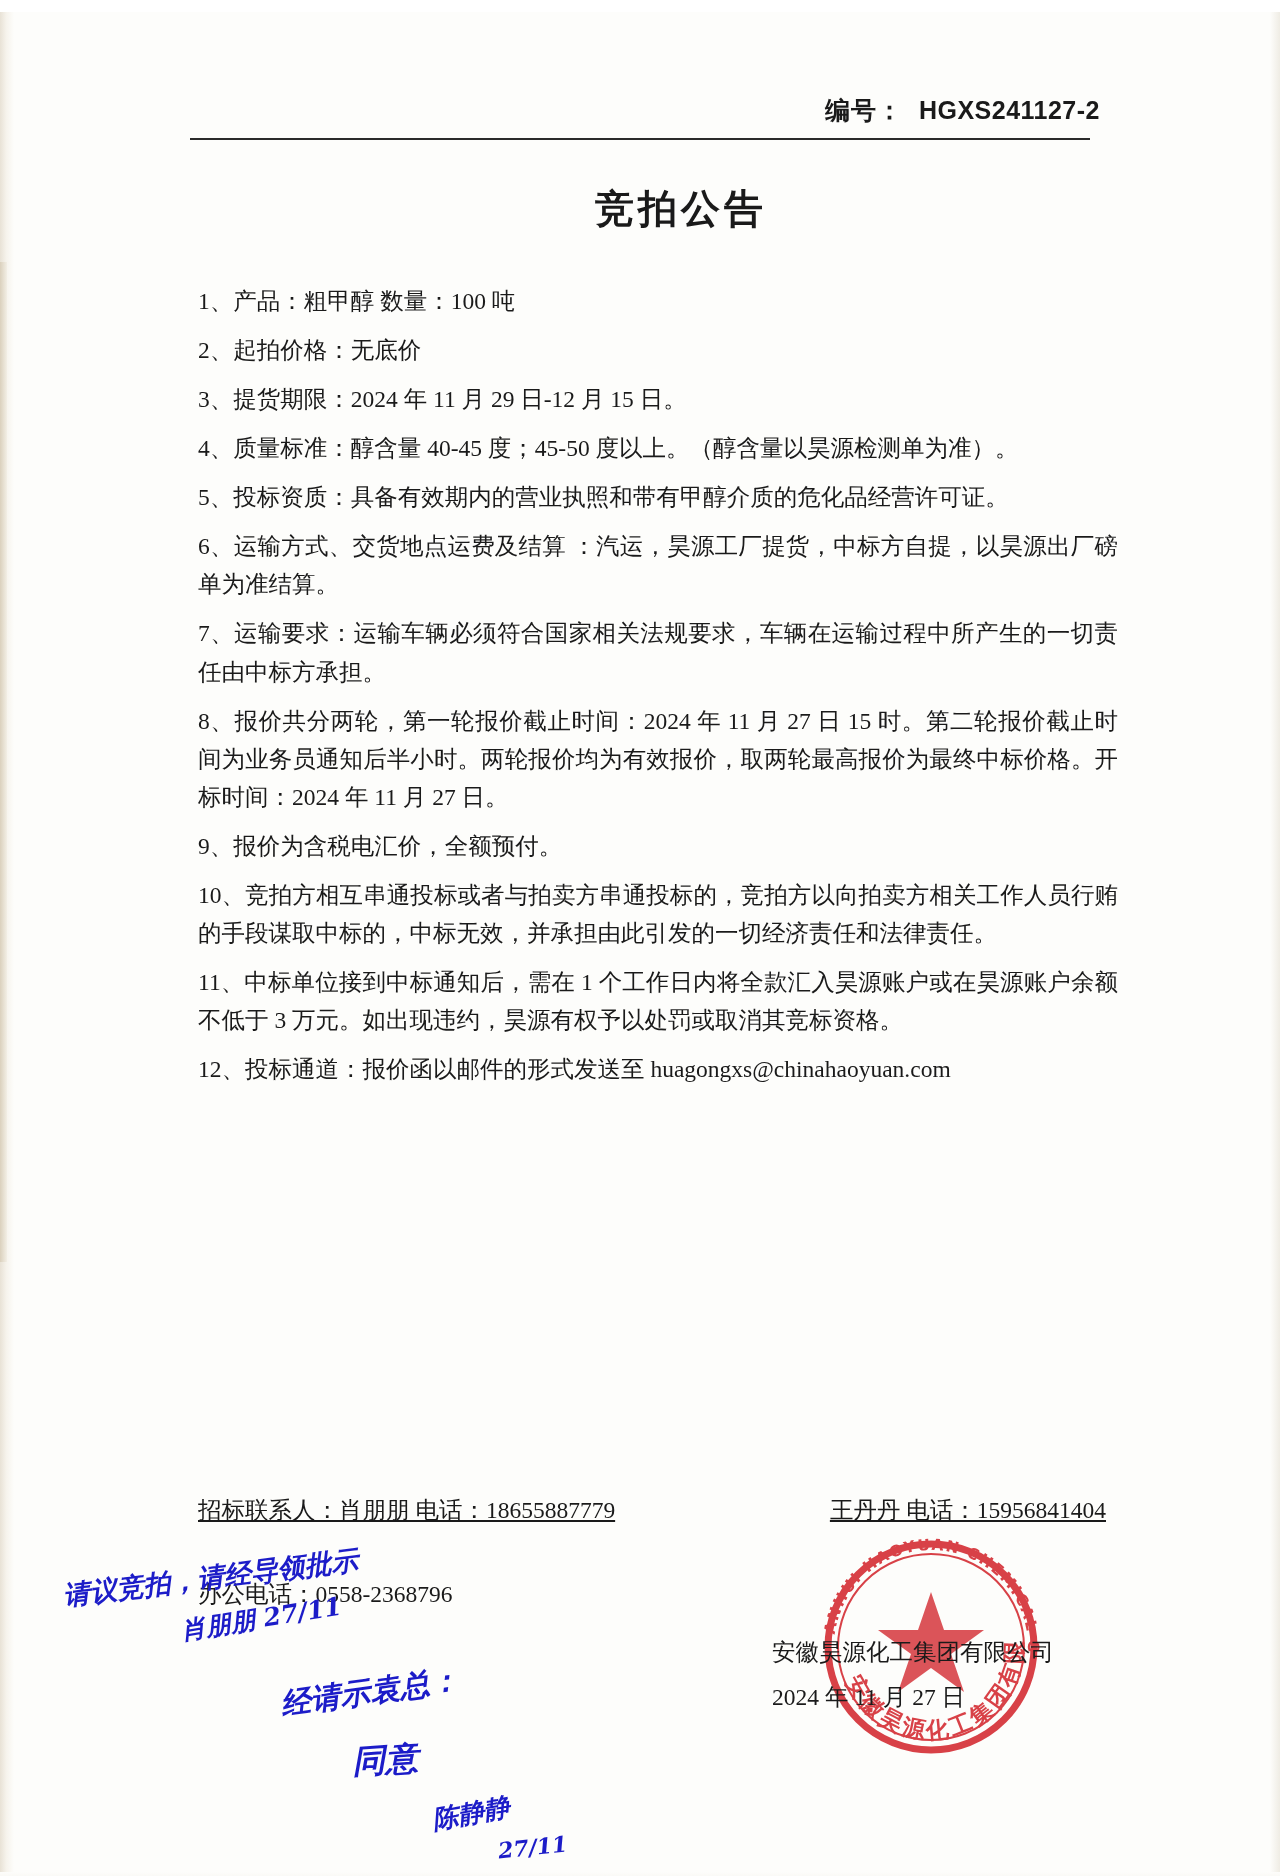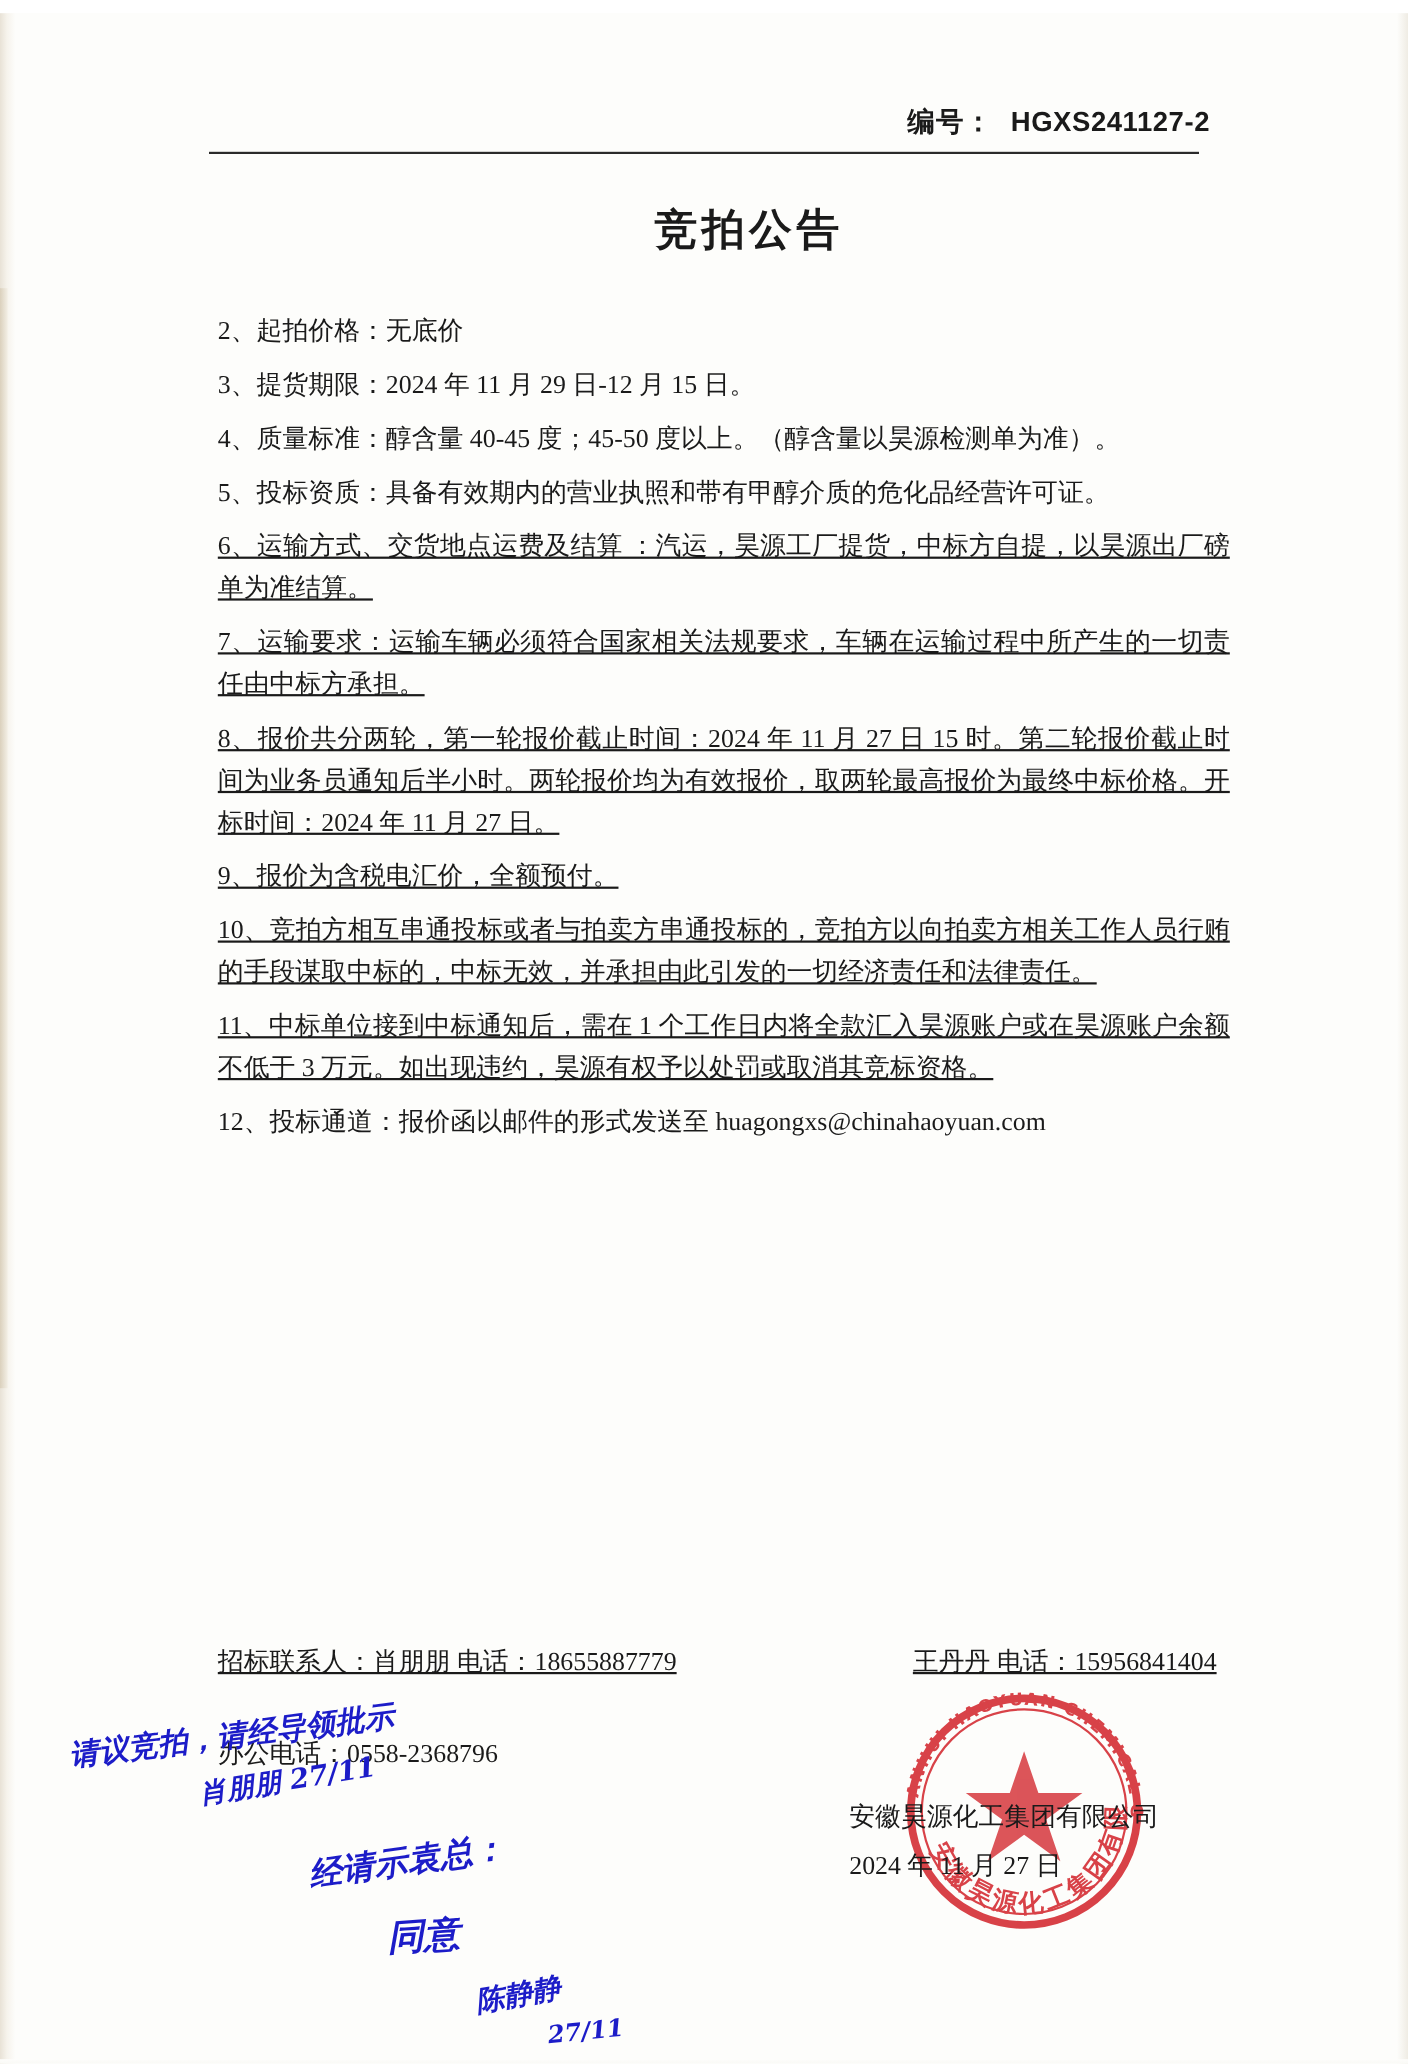--- a/index.html
+++ b/index.html
@@ -92,21 +92,21 @@
     top: 270px;
     width: 920px;
     font-size: 23.5px;
     line-height: 1.62;
   }
   .body p {
     margin: 0 0 11px 0;
     text-align: justify;
   }
   .indent { text-indent: 46px; }
-  .gap-lg { margin-bottom: 20px; text-decoration: underline; }
+  .gap-lg { margin-bottom: 20px; }
 
   
   .contacts {
     position: absolute;
     left: 198px;
     top: 1482px;
     width: 920px;
     font-size: 23.5px;
     text-decoration: underline;
   }
@@ -198,20 +198,21 @@
 
   <div class="doc-no">
     <span class="label">编号：</span><span class="value">HGXS241127-2</span>
   </div>
 
   <div class="rule"></div>
 
   <div class="title">竞拍公告</div>
 
   <div class="body">
+    <p>1、产品：粗甲醇        数量：100 吨</p>
     <p>2、起拍价格：无底价</p>
     <p>3、提货期限：2024 年 11 月 29 日-12 月 15 日。</p>
     <p>4、质量标准：醇含量 40-45 度；45-50 度以上。（醇含量以昊源检测单为准）。</p>
     <p>5、投标资质：具备有效期内的营业执照和带有甲醇介质的危化品经营许可证。</p>
     <p class="gap-lg">6、运输方式、交货地点运费及结算 ：汽运，昊源工厂提货，中标方自提，以昊源出厂磅单为准结算。</p>
     <p class="gap-lg">7、运输要求：运输车辆必须符合国家相关法规要求，车辆在运输过程中所产生的一切责任由中标方承担。</p>
     <p class="gap-lg">8、报价共分两轮，第一轮报价截止时间：2024 年 11 月 27 日 15 时。第二轮报价截止时间为业务员通知后半小时。两轮报价均为有效报价，取两轮最高报价为最终中标价格。开标时间：2024 年 11 月 27 日。</p>
     <p class="gap-lg">9、报价为含税电汇价，全额预付。</p>
     <p class="gap-lg">10、竞拍方相互串通投标或者与拍卖方串通投标的，竞拍方以向拍卖方相关工作人员行贿的手段谋取中标的，中标无效，并承担由此引发的一切经济责任和法律责任。</p>
     <p class="gap-lg">11、中标单位接到中标通知后，需在 1 个工作日内将全款汇入昊源账户或在昊源账户余额不低于 3 万元。如出现违约，昊源有权予以处罚或取消其竞标资格。</p>

